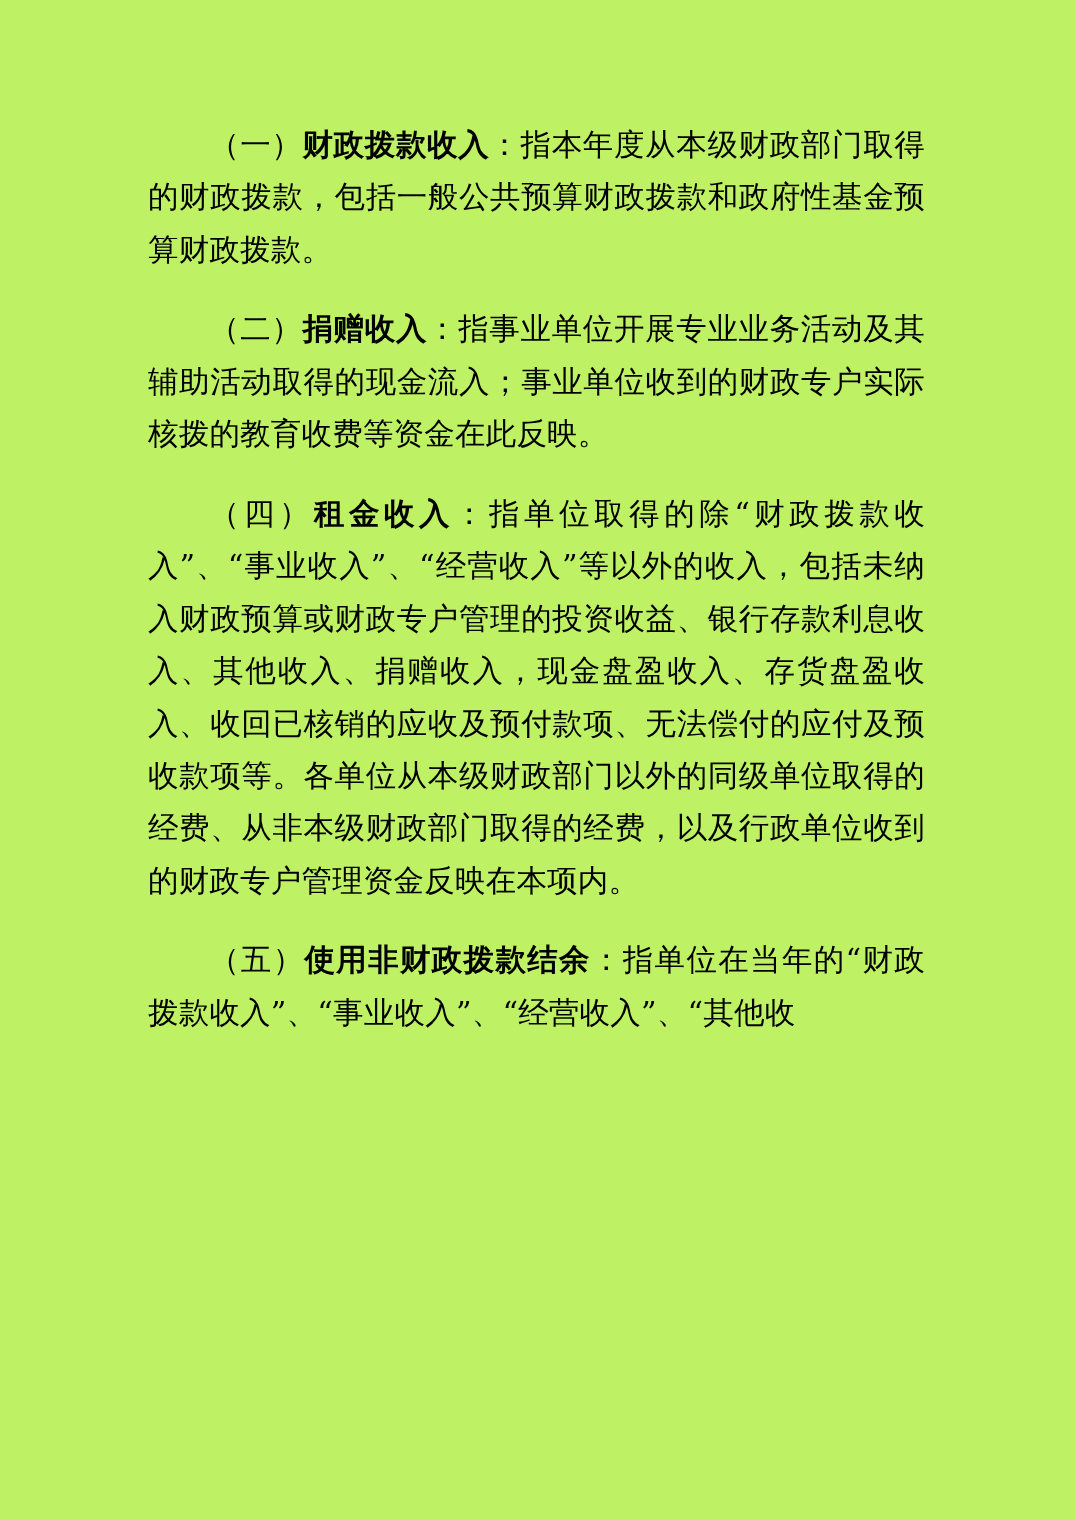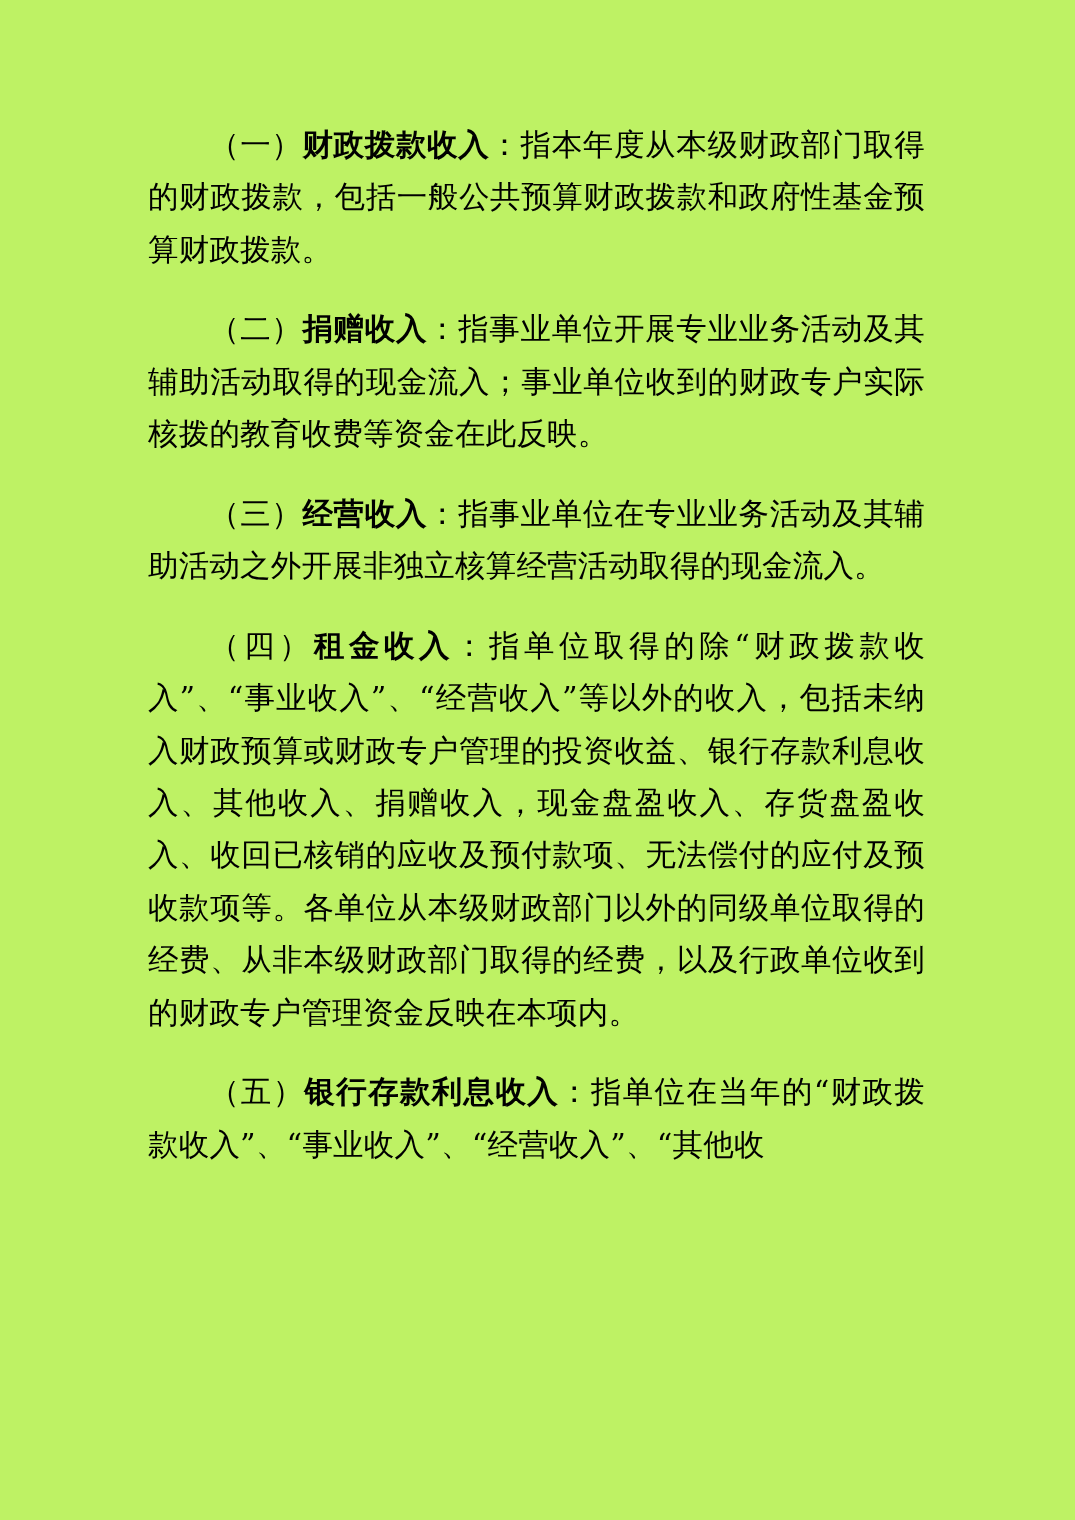--- a/index.html
+++ b/index.html
@@ -49,26 +49,23 @@
   <div class="doc-body">
 
     <p class="para">
       <span class="num">（一）</span><span class="lead">财政拨款收入</span><span>：指本年度从本级财政部门取得的财政拨款，包括一般公共预算财政拨款和政府性基金预算财政拨款。</span>
     </p>
 
     <p class="para">
       <span class="num">（二）</span><span class="lead">捐赠收入</span><span>：指事业单位开展专业业务活动及其辅助活动取得的现金流入；事业单位收到的财政专户实际核拨的教育收费等资金在此反映。</span>
     </p>
 
-    <p class="para">
-      <span class="num">（三）</span><span class="lead">经营收入</span><span>：指事业单位在专业业务活动及其辅助活动之外开展非独立核算经营活动取得的现金流入。</span>
-    </p>
 
     <p class="para">
       <span class="num">（四）</span><span class="lead">租金收入</span><span>：指单位取得的除“财政拨款收入”、“事业收入”、“经营收入”等以外的收入，包括未纳入财政预算或财政专户管理的投资收益、银行存款利息收入、其他收入、捐赠收入，现金盘盈收入、存货盘盈收入、收回已核销的应收及预付款项、无法偿付的应付及预收款项等。各单位从本级财政部门以外的同级单位取得的经费、从非本级财政部门取得的经费，以及行政单位收到的财政专户管理资金反映在本项内。</span>
     </p>
 
     <p class="para">
-      <span class="num">（五）</span><span class="lead">银行存款利息收入</span><span>：指单位在当年的“财政拨款收入”、“事业收入”、“经营收入”、“其他收</span>
+      <span class="num">（五）</span><span class="lead">使用非财政拨款结余</span><span>：指单位在当年的“财政拨款收入”、“事业收入”、“经营收入”、“其他收</span>
     </p>
 
   </div>
 </div>
 
 </body></html>

